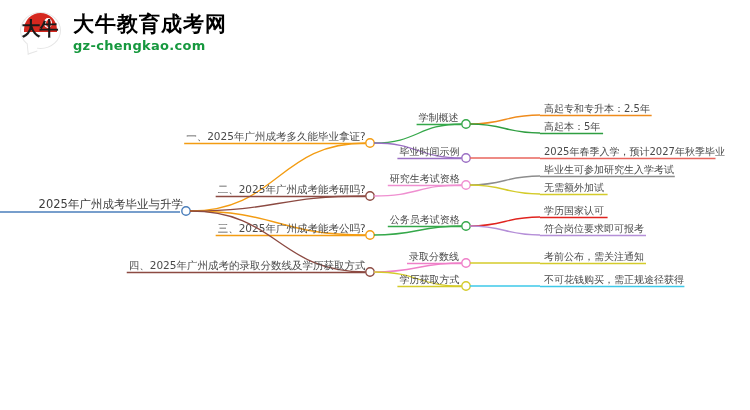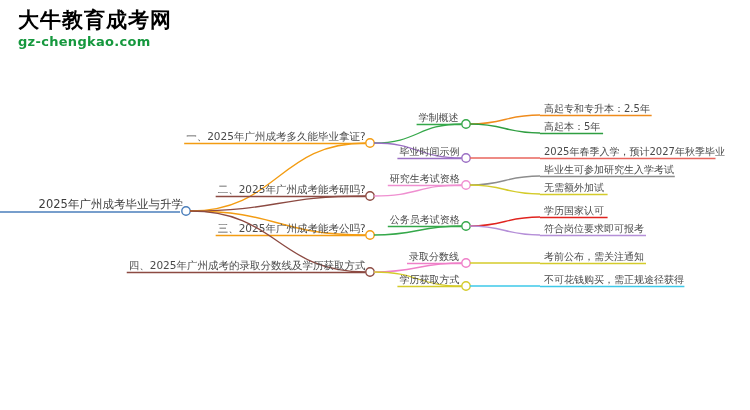--- a/index.html
+++ b/index.html
@@ -69,20 +69,27 @@
   .mm-root-label{font-size:11.5px;fill:#3d3d3d;}
   .mm-l1-label{font-size:10.5px;}
   .mm-edge{fill:none;stroke-width:1.3;}
   .mm-under{stroke-width:1.3;}
   .mm-node{fill:#ffffff;stroke-width:1.4;}
 </style>
 </head>
 <body>
 
 <div id="logo-bar">
+  <div id="logo-mark">
+    <div class="bubble"></div>
+    <div class="tail"></div>
+    <div class="arc"></div>
+    <div class="dot"></div>
+    <div class="cn">大牛</div>
+  </div>
   <div id="logo-text">
     <div id="logo-title">大牛教育成考网</div>
     <div id="logo-sub">gz-chengkao.com</div>
   </div>
 </div>
 
 <svg id="mindmap" viewBox="0 0 750 410">
     <text x="38.620000000000005" y="208" class="mm-label mm-root-label" text-anchor="start">2025年广州成考毕业与升学</text>
     <line x1="-3.3799999999999955" y1="212" x2="180" y2="212" stroke="#4a7ebb" class="mm-under"></line>
     <circle cx="186" cy="211" r="4.2" stroke="#4a7ebb" class="mm-node"></circle>

